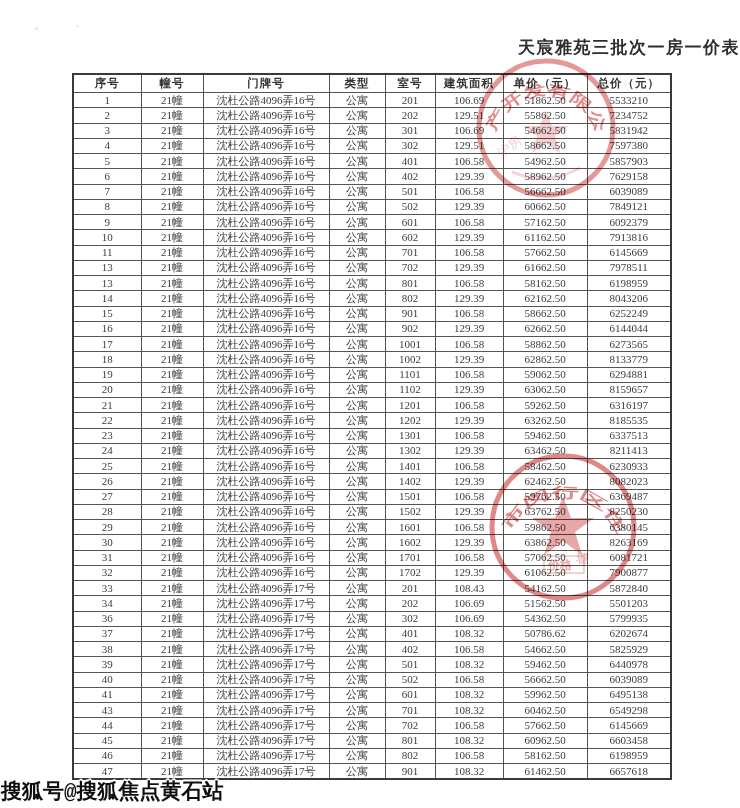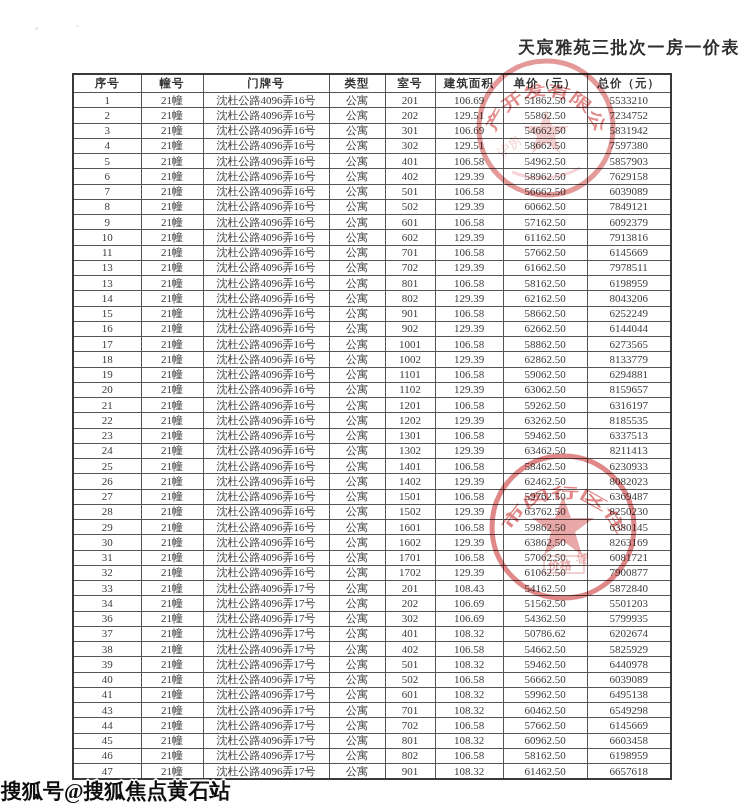--- a/index.html
+++ b/index.html
@@ -23,21 +23,21 @@
     text-align:center;vertical-align:middle;
     font-size:11px;line-height:1;color:#3c3c3c;
     white-space:nowrap;overflow:hidden;
     font-weight:normal;
   }
   .price-table th{height:17px;font-size:11.5px;letter-spacing:1px;color:#333;font-weight:bold;}
   .price-table td{height:14.25px;}
   .stamp{position:absolute;mix-blend-mode:multiply;pointer-events:none;}
   .watermark{
     position:absolute;left:1px;top:777px;
-    font-family:Liberation Serif, serif;
+    font-family:Liberation Mono, monospace;
     font-size:21px;font-weight:bold;color:#0e0e0e;letter-spacing:0px;
     text-shadow:
       -1px -1px 0 #fff, 1px -1px 0 #fff, -1px 1px 0 #fff, 1px 1px 0 #fff,
       -2px 0 0 #fff, 2px 0 0 #fff, 0 -2px 0 #fff, 0 2px 0 #fff;
     white-space:nowrap;
   }
   .speck{position:absolute;background:#d8d8d8;border-radius:50%;opacity:.6;}
   .speck.a{left:35px;top:27px;width:3px;height:3px;}
   .speck.b{left:76px;top:25px;width:3px;height:2px;}
 </style>

